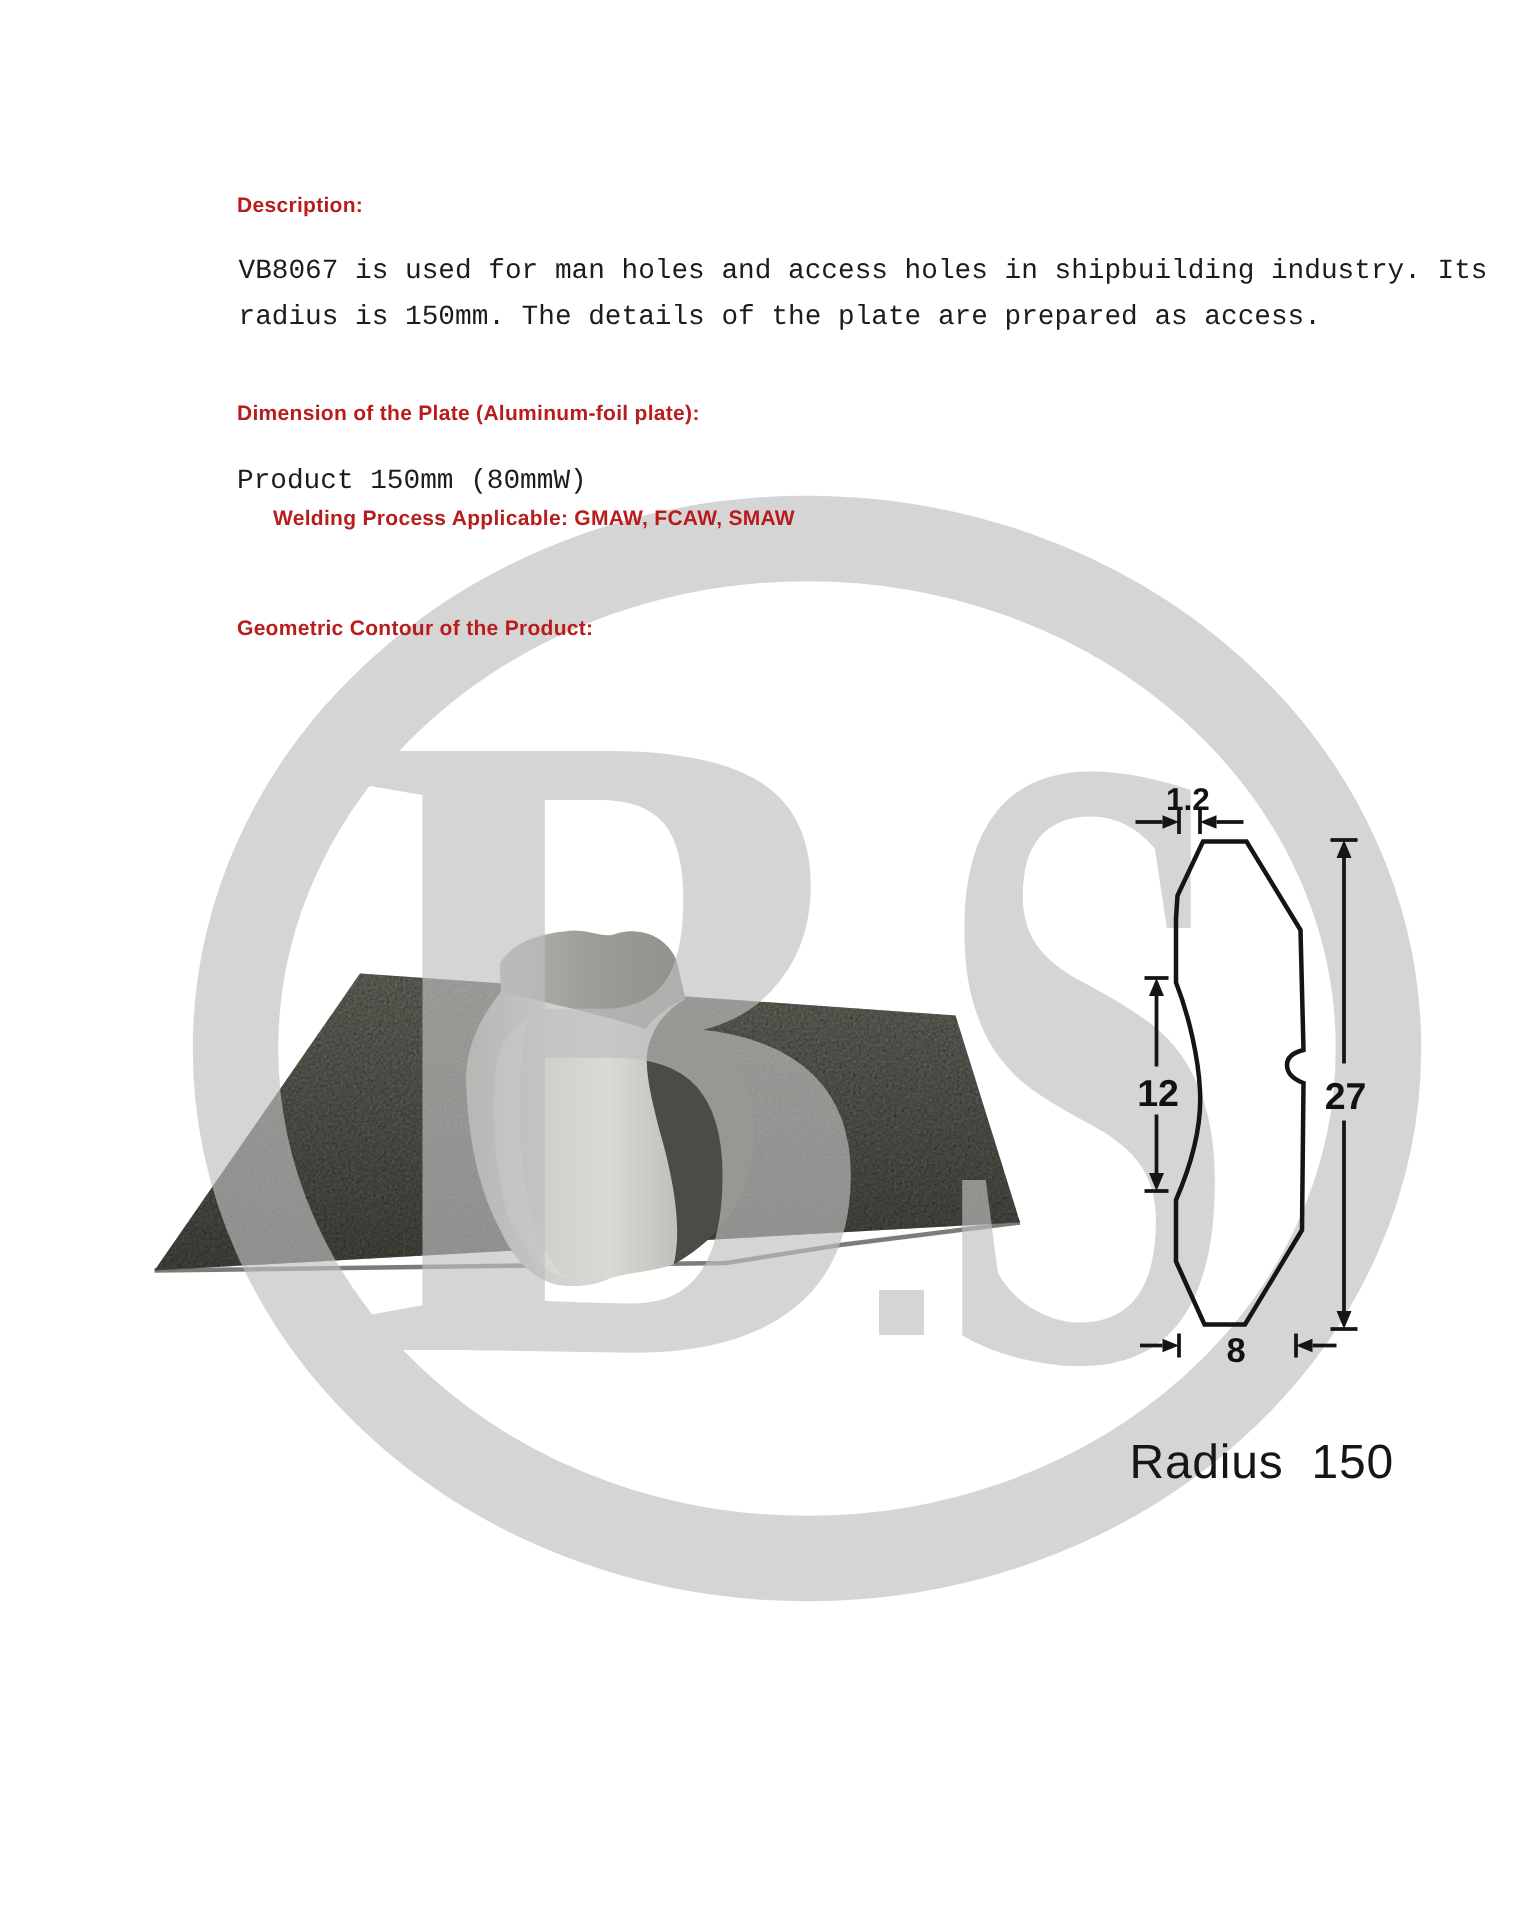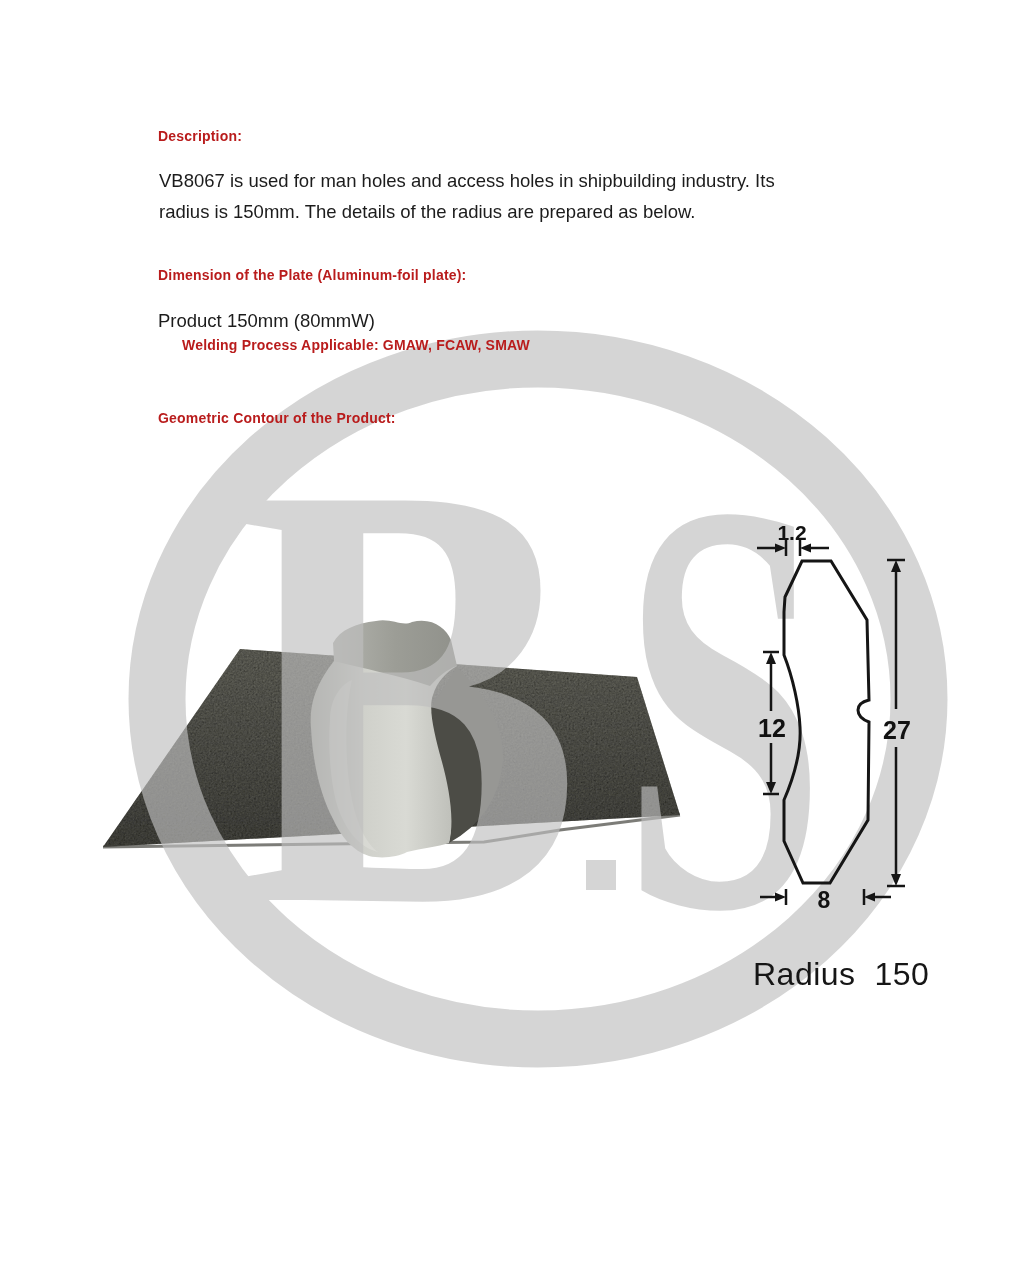--- a/index.html
+++ b/index.html
@@ -16,21 +16,21 @@
   .title{
     left:0;width:1024px;top:65px;
     text-align:center;
     font-size:43px;font-weight:bold;letter-spacing:1px;color:#0d0d0d;
     line-height:1;
   }
   .h{
     font-weight:bold;font-size:14px;color:#b91c1c;letter-spacing:0.2px;line-height:1.2;
   }
   .body-line{
-    font-size:18.5px;color:#1c1c1c;line-height:1.2;
+    font-size:18.5px;color:#1c1c1c;line-height:1.2;font-family:Liberation Mono, monospace;
   }
   .radius-caption{
     left:753px;top:956px;
     font-size:32px;color:#161616;letter-spacing:0.5px;
   }
   .pos-desc-h{left:158px;top:128px;}
   .pos-desc-l1{left:159px;top:170px;}
   .pos-desc-l2{left:159px;top:201px;}
   .pos-dim-h{left:158px;top:267px;}
   .pos-radius-spec{left:158px;top:310px;}
@@ -160,21 +160,21 @@
         <text x="897" y="739" font-size="25">27</text>
         <text x="824" y="908" font-size="23">8</text>
       </g>
     </g>
   </svg>
 
 
   <div class="txt h pos-desc-h">Description:</div>
 
   <div class="txt body-line pos-desc-l1">VB8067 is used for man holes and access holes in shipbuilding industry. Its</div>
-  <div class="txt body-line pos-desc-l2">radius is 150mm. The details of the radius are prepared as below.</div>
+  <div class="txt body-line pos-desc-l2">radius is 150mm. The details of the plate are prepared as access.</div>
 
   <div class="txt h pos-dim-h">Dimension of the Plate (Aluminum-foil plate):</div>
 
   <div class="txt body-line pos-radius-spec">Product 150mm (80mmW)</div>
 
   <div class="txt h pos-weld">Welding Process Applicable: GMAW, FCAW, SMAW</div>
 
   <div class="txt h pos-contour-h">Geometric Contour of the Product:</div>
 
   <div class="txt radius-caption">Radius  150</div>

